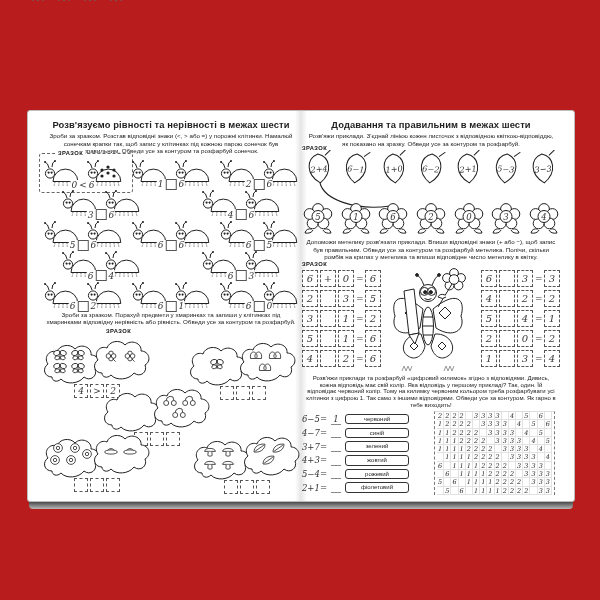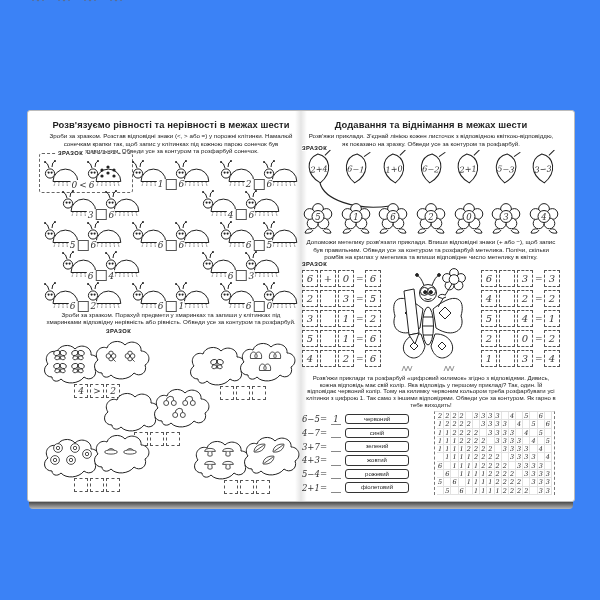--- a/index.html
+++ b/index.html
@@ -1,17 +1,17 @@
 <!DOCTYPE html>
 <html><head>
 <meta charset="utf-8">
 <style>
   html,body{margin:0;padding:0;background:#ffffff;width:600px;height:600px;overflow:hidden;
     font-family:"Liberation Sans", sans-serif;color:#1f1f1f;}
-  .canvas{position:relative;width:600px;height:600px;background:#3b82f6;}
+  .canvas{position:relative;width:600px;height:600px;background:#b91c1c;}
   
   .top-artifact{position:absolute;top:-2px;height:8px;width:16px;opacity:.75;}
   
   .book{position:absolute;left:27px;top:110px;width:546px;height:390px;background:#fff;
     border:1px solid #bcbcbc;border-radius:3px;}
   .book::after{content:"";position:absolute;left:1px;right:1px;bottom:-8px;height:7px;
     background:linear-gradient(#4a4a4a,#b9b9b9);border-radius:0 0 4px 4px;}
   .spine{position:absolute;left:50%;top:0;bottom:0;width:12px;margin-left:-6px;
     background:linear-gradient(to right,rgba(0,0,0,0),rgba(0,0,0,.10),rgba(0,0,0,0));}
   .page{position:absolute;top:0;bottom:0;width:262px;padding:6px 6px 4px 6px;overflow:hidden;}
@@ -895,21 +895,21 @@
             <div class="cl-boxes" style="left: 34px; top: 46px;">
               <span class="cl-box"></span>
               <span class="cl-box"></span>
               <span class="cl-box"></span>
             </div>
           </div>
         </div>
     </div>
 
     <div class="page right">
-      <h1 class="ptitle">Додавання та віднімання в межах шести</h1>
+      <h1 class="ptitle">Додавання та правильним в межах шести</h1>
       <p class="instr">Розв'яжи приклади. З'єднай лінією кожен листочок з відповідною квіткою-відповіддю, як показано на зразку. Обведи усе за контуром та розфарбуй.</p>
       <div id="leaves-area">
         <span class="sample-lab">ЗРАЗОК</span>
         <div id="leaves-row">
             <div class="leaf-card">
               <svg width="34" height="34" viewBox="0 0 34 34">
     <path d="M17,3 C29,7 31,22 17,32 C3,22 5,7 17,3 Z" fill="#fff" stroke="#222" stroke-width="1"></path>
     <path d="M24,5 L30,0" fill="none" stroke="#222"></path>
     <text x="17" y="21" text-anchor="middle" font-size="8.2" font-style="italic" font-family="DejaVu Serif, serif" fill="#333">2+4</text>
               </svg>

